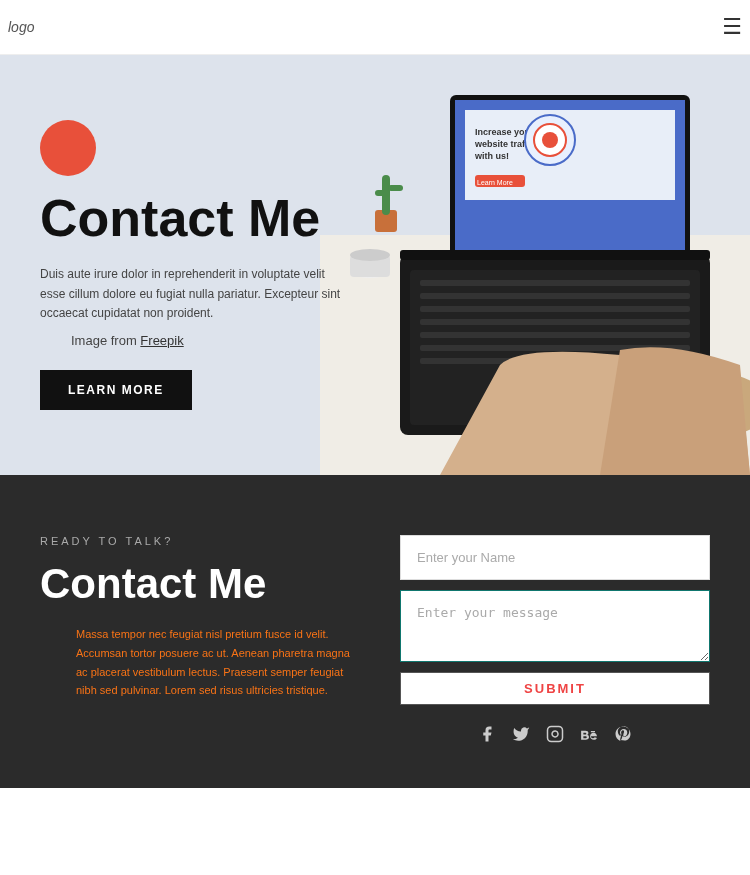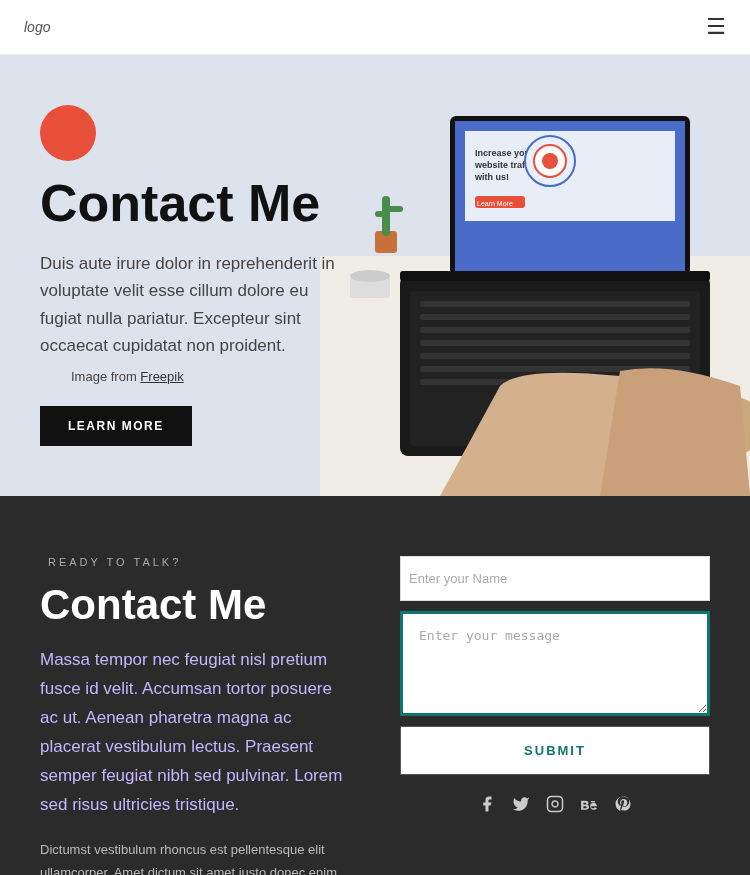--- a/index.html
+++ b/index.html
@@ -3,21 +3,21 @@
   <meta charset="utf-8">
   <style>
     * { margin: 0; padding: 0; box-sizing: border-box; }
     body { font-family: 'Helvetica Neue', Arial, sans-serif; width: 750px; overflow-x: hidden; }
 
     
     .navbar {
       display: flex;
       justify-content: space-between;
       align-items: center;
-      padding: 14px 24px;
+      padding: 14px 8px;
       background: #fff;
       border-bottom: 1px solid #eee;
     }
     .navbar-logo { font-size: 14px; color: #555; font-style: italic; }
     .hamburger { font-size: 22px; color: #333; cursor: pointer; }
 
     
     .hero {
       background: #dde3ec;
       position: relative;
@@ -40,21 +40,21 @@
       margin-bottom: 14px;
     }
     .hero-title {
       font-size: 52px;
       font-weight: 800;
       color: #111;
       line-height: 1.1;
       margin-bottom: 18px;
     }
     .hero-desc {
-      font-size: 17px;
+      font-size: 12px;
       color: #444;
       line-height: 1.6;
       margin-bottom: 10px;
     }
     .hero-freepik {
       font-size: 13px;
       color: #444;
       margin-bottom: 22px;
       margin-left: 31px;
     }
@@ -86,73 +86,73 @@
     .contact-left {
       flex: 1;
       color: #fff;
     }
     .ready-label {
       font-size: 11px;
       letter-spacing: 3px;
       color: #aaa;
       text-transform: uppercase;
       margin-bottom: 14px;
-      margin-left: 8px;
     }
     .contact-title {
       font-size: 42px;
       font-weight: 800;
       color: #fff;
       margin-bottom: 18px;
       line-height: 1.1;
     }
     .contact-desc {
-      font-size: 17px;
-      color: #c4b5fd;
+      font-size: 11px;
+      color: #f97316;
       line-height: 1.7;
       margin-bottom: 20px;
+      margin-left: 36px;
     }
     .contact-desc2 {
       font-size: 13px;
       color: #bbb;
       line-height: 1.7;
     }
     .contact-right {
       flex: 1;
       display: flex;
       flex-direction: column;
       gap: 10px;
     }
     .form-input {
       width: 100%;
-      padding: 14px 8px;
+      padding: 14px 16px;
       font-size: 13px;
       color: #aaa;
       background: #fff;
       border: 1px solid #ddd;
       outline: none;
     }
     .form-input::placeholder { color: #aaa; }
     .form-textarea {
       width: 100%;
       padding: 14px 16px;
       font-size: 13px;
       color: #aaa;
       background: #fff;
-      border: 3px solid #0f766e;
+      border: 1px solid #0f766e;
       outline: none;
-      height: 105px;
+      height: 72px;
       resize: vertical;
     }
     .form-textarea::placeholder { color: #aaa; }
     .submit-btn {
       width: 100%;
-      padding: 16px;
+      padding: 8px;
       background: #fff;
-      color: #0f766e;
+      color: #ef4444;
       font-size: 13px;
       font-weight: 700;
       letter-spacing: 2px;
       text-transform: uppercase;
       border: 1px solid #555;
       cursor: pointer;
     }
     .social-icons {
       display: flex;
       gap: 16px;
@@ -248,21 +248,20 @@
       <path d="M 300 295 Q 350 285 420 310 L 430 420 L 280 420 Z" fill="#c9a07a"></path>
     </svg>
   </div>
 </section>
 
 <section class="contact-section">
   <div class="contact-left">
     <p class="ready-label">READY TO TALK?</p>
     <h2 class="contact-title">Contact Me</h2>
     <p class="contact-desc">Massa tempor nec feugiat nisl pretium fusce id velit. Accumsan tortor posuere ac ut. Aenean pharetra magna ac placerat vestibulum lectus. Praesent semper feugiat nibh sed pulvinar. Lorem sed risus ultricies tristique.</p>
-    <p class="contact-desc2">Dictumst vestibulum rhoncus est pellentesque elit ullamcorper. Amet dictum sit amet justo donec enim diam vulputate. Ut morbi tincidunt augue interdum velit euismod in pellentesque. Volutpat lacus laoreet non curabitur.</p>
   </div>
 
   <div class="contact-right">
     <input class="form-input" type="text" placeholder="Enter your Name" style="">
     <textarea class="form-textarea" placeholder="Enter your message" style=""></textarea>
     <button class="submit-btn">SUBMIT</button>
 
     <div class="social-icons">
 
       <span class="social-icon" title="Facebook">

